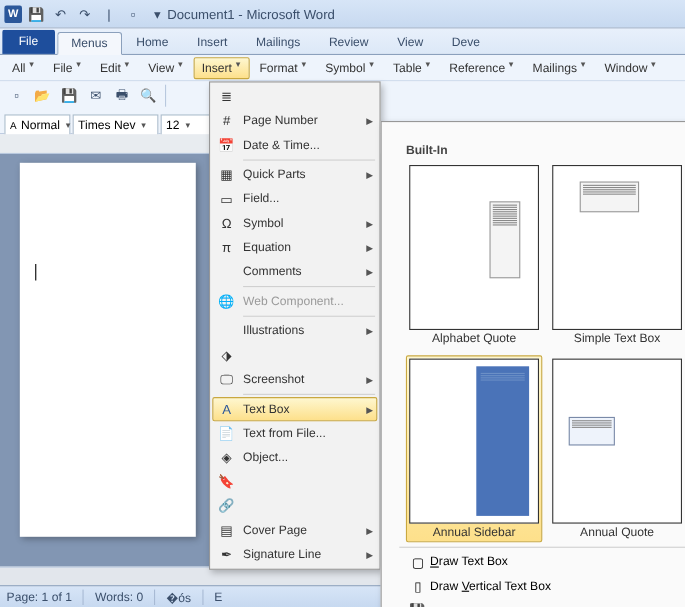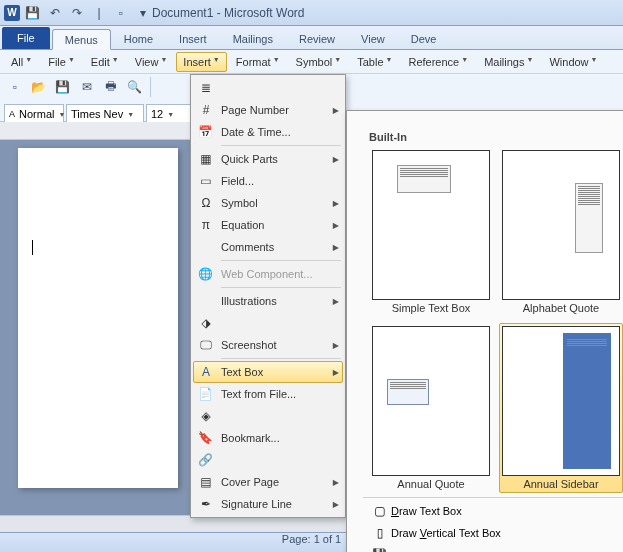--- a/index.html
+++ b/index.html
@@ -30,21 +30,21 @@
 .tsep { width: 1px; height: 20px; background: #b8c8de; margin: 0 2px; }
 .combo { height: 20px; border: 1px solid #abc; background: #fff; font-size: 11px; padding: 0 4px; display: flex; align-items: center; gap: 4px; cursor: pointer; }
 
 
 .ruler { height: 18px; background: #e8ecf0; border-bottom: 1px solid #b8c8de; position: relative; }
 .doc-area { position: absolute; top: 140px; left: 0; right: 0; bottom: 20px; background: #8296b3; overflow: hidden; }
 .page { position: absolute; left: 18px; top: 8px; width: 160px; height: 340px; background: #fff; box-shadow: 2px 2px 6px rgba(0,0,0,0.3); }
 .scrollbar-h { position: absolute; left: 0; right: 0; bottom: 20px; height: 17px; background: #e2e6ec; border-top: 1px solid #b8c8de; }
 
 
-.statusbar { position: absolute; left: 0; right: 0; bottom: 0; height: 20px; background: linear-gradient(#d7e5f7, #c7d9f0); display: flex; align-items: center; padding: 0 6px; font-size: 11px; color: #3b4f6b; gap: 10px; border-top: 1px solid #8ba0bc; flex-direction: column; }
+.statusbar { position: absolute; left: 0; right: 0; bottom: 0; height: 20px; background: linear-gradient(#d7e5f7, #c7d9f0); display: flex; align-items: center; padding: 0 6px; font-size: 11px; color: #3b4f6b; gap: 10px; border-top: 1px solid #8ba0bc; }
 .status-sep { width: 1px; height: 14px; background: #a8bad4; }
 
 
 .dropdown { position: absolute; left: 190px; top: 74px; width: 156px; background: #f2f2f2; border: 1px solid #979797; box-shadow: 2px 3px 6px rgba(0,0,0,0.25); z-index: 10; padding: 2px; }
 .dd-item { display: flex; align-items: center; height: 22px; padding: 0 4px 0 2px; font-size: 11px; color: #333; cursor: pointer; position: relative; }
 .dd-item .ico { width: 22px; height: 18px; display: flex; align-items: center; justify-content: center; font-size: 12px; margin-right: 4px; }
 .dd-item .lbl { flex: 1; }
 .dd-item .arrow { font-size: 8px; color: #555; }
 .dd-item.disabled { color: #9a9a9a; }
 .dd-item.hl { background: linear-gradient(#fef7cf, #fde08b); border: 1px solid #c9a83f; border-radius: 2px; padding: 0 3px 0 1px; height: 22px; }
@@ -247,24 +247,24 @@
       <span class="ico" style="color:#2b579a">A</span>
       <span class="lbl">Text Box</span>
       <span class="arrow">▶</span>
     </div>
   <div class="dd-item">
       <span class="ico">📄</span>
       <span class="lbl">Text from File...</span>
     </div>
   <div class="dd-item">
       <span class="ico">◈</span>
+      <span class="lbl">Object...</span>
     </div>
   <div class="dd-item">
       <span class="ico">🔖</span>
-      <span class="lbl">Bookmark...</span>
     </div>
   <div class="dd-item">
       <span class="ico">🔗</span>
     </div>
   <div class="dd-item">
       <span class="ico">▤</span>
       <span class="lbl">Cover Page</span>
       <span class="arrow">▶</span>
     </div>
   <div class="dd-item">
@@ -272,77 +272,77 @@
       <span class="lbl">Signature Line</span>
       <span class="arrow">▶</span>
     </div>
 </div>
 
 <div class="gallery">
   <div class="gal-header">Built-In</div>
   <div class="gal-grid">
     <div class="gal-cell">
       <div class="thumb">
+          <div class="tb" style="left:72px;top:32px;width:28px;height:70px">
+            <div class="tb-lines">
+              <span></span>
+              <span></span>
+              <span></span>
+              <span></span>
+              <span></span>
+              <span></span>
+              <span></span>
+              <span></span>
+              <span></span>
+              <span></span>
+            </div>
+          </div>
+        </div>
+      <div class="gal-cap">Alphabet Quote</div>
+    </div>
+    <div class="gal-cell">
+      <div class="thumb">
           <div class="tb" style="left:24px;top:14px;width:54px;height:28px">
             <div class="tb-lines">
               <span></span>
               <span></span>
               <span></span>
               <span></span>
               <span></span>
             </div>
           </div>
         </div>
       <div class="gal-cap">Simple Text Box</div>
-    </div>
-    <div class="gal-cell">
-      <div class="thumb">
-          <div class="tb" style="left:72px;top:32px;width:28px;height:70px">
-            <div class="tb-lines">
-              <span></span>
-              <span></span>
-              <span></span>
-              <span></span>
-              <span></span>
-              <span></span>
-              <span></span>
-              <span></span>
-              <span></span>
-              <span></span>
-            </div>
-          </div>
-        </div>
-      <div class="gal-cap">Alphabet Quote</div>
-    </div>
-    <div class="gal-cell">
-      <div class="thumb">
-          <div class="tb" style="left:14px;top:52px;width:42px;height:26px;background:#eef3fb;border-color:#7a8aa8">
-            <div class="tb-lines">
-              <span></span>
-              <span></span>
-              <span></span>
-              <span></span>
-            </div>
-          </div>
-        </div>
-      <div class="gal-cap">Annual Quote</div>
     </div>
     <div class="gal-cell selected">
       <div class="thumb">
           <div class="tb" style="left:60px;top:6px;width:48px;height:136px;background:#4a73b8;border:none">
             <div class="tb-lines" style="padding:6px 4px">
               <span style="background:#6b8fc6"></span>
               <span style="background:#6b8fc6"></span>
               <span style="background:#6b8fc6"></span>
               <span style="background:#6b8fc6"></span>
             </div>
           </div>
         </div>
       <div class="gal-cap">Annual Sidebar</div>
     </div>
+    <div class="gal-cell">
+      <div class="thumb">
+          <div class="tb" style="left:14px;top:52px;width:42px;height:26px;background:#eef3fb;border-color:#7a8aa8">
+            <div class="tb-lines">
+              <span></span>
+              <span></span>
+              <span></span>
+              <span></span>
+            </div>
+          </div>
+        </div>
+      <div class="gal-cap">Annual Quote</div>
+    </div>
   </div>
   <div class="gal-sep"></div>
   <div class="gal-item">
       <span class="ico">▢</span>
       <span class="lbl"><u>D</u>raw Text Box</span>
     </div>
   <div class="gal-item">
       <span class="ico">▯</span>
       <span class="lbl">Draw <u>V</u>ertical Text Box</span>
     </div>

